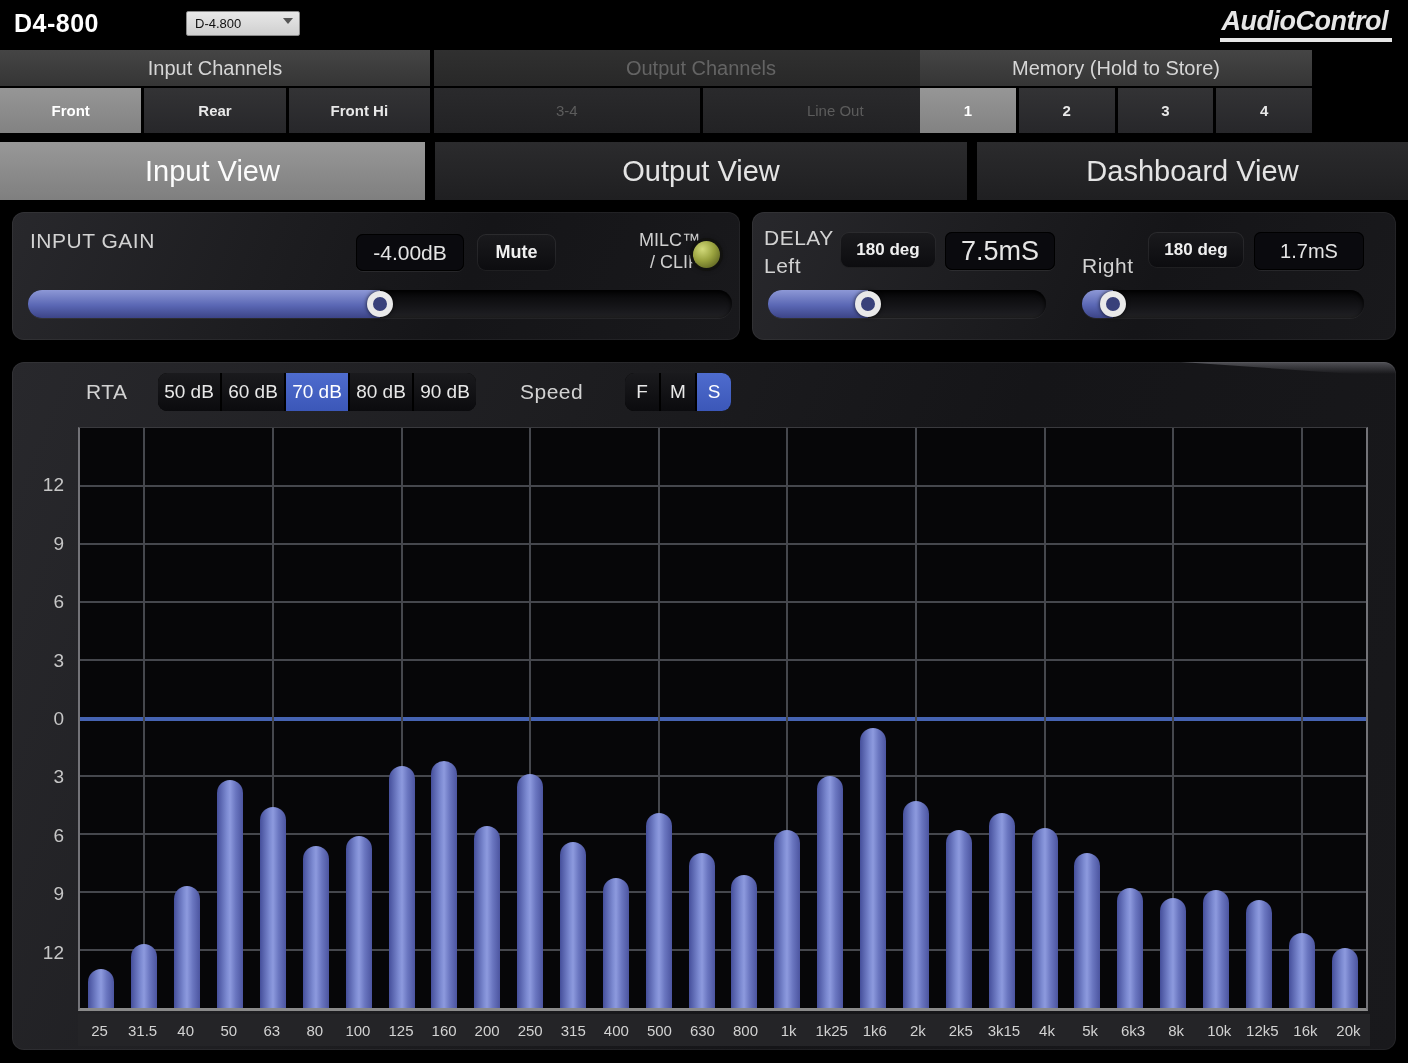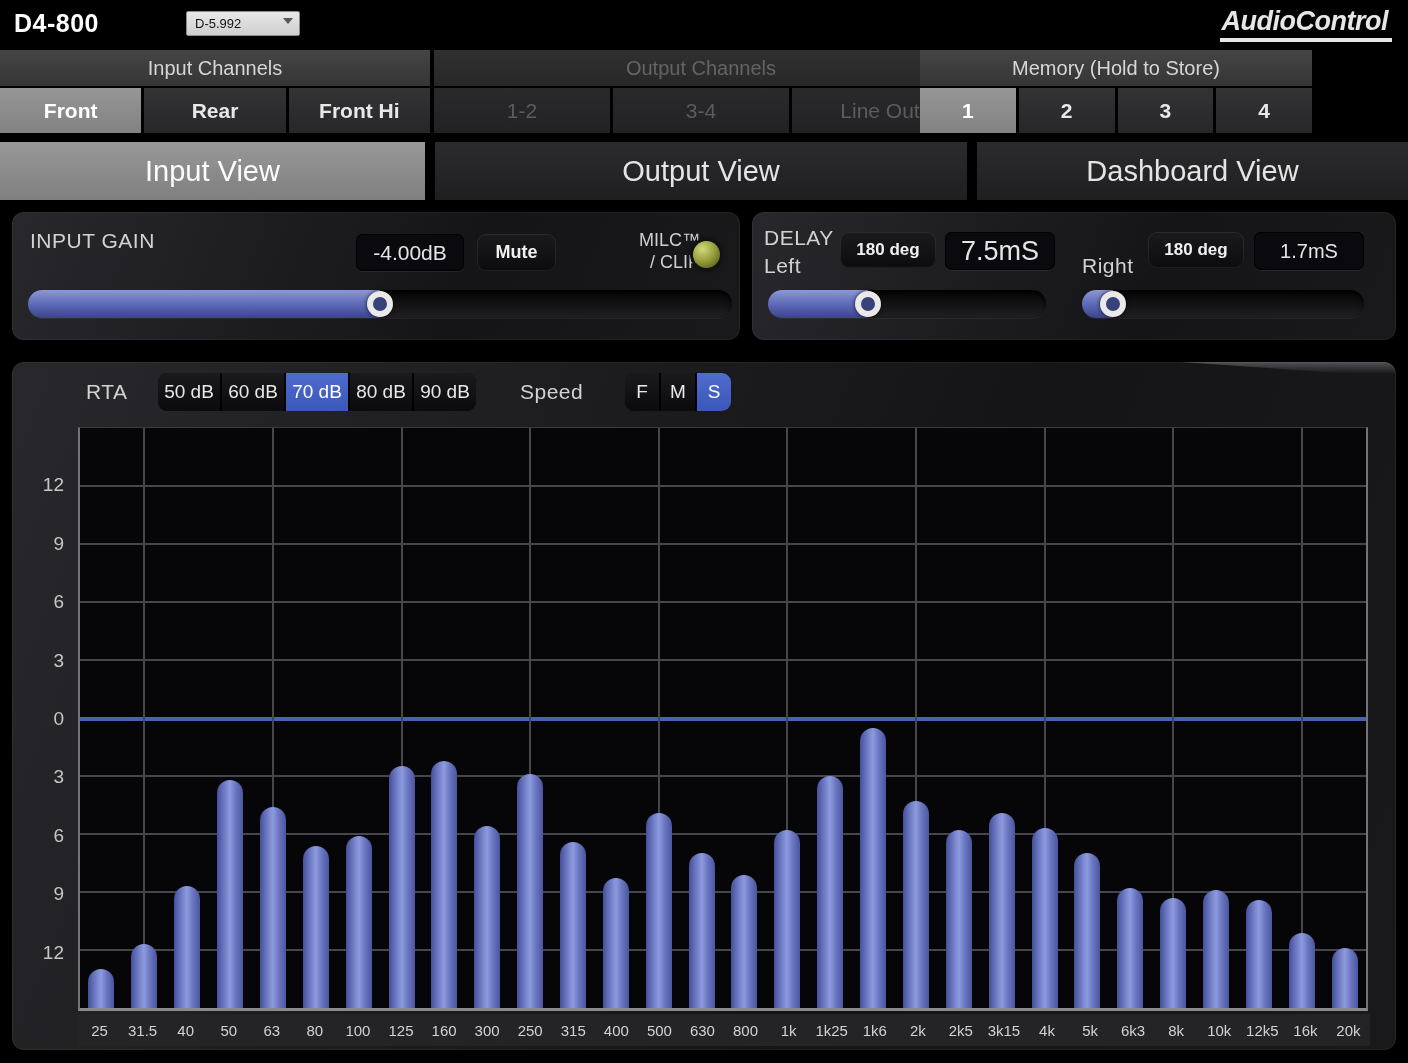--- a/index.html
+++ b/index.html
@@ -15,21 +15,21 @@
     border-right:5px solid transparent; border-top:6px solid #555; }
   .brand { position:absolute; right:16px; top:6px; font-size:27px; font-weight:800; font-style:italic; color:#e6e6e6;
     letter-spacing:-.5px; border-bottom:4px solid #e6e6e6; padding:0 4px 1px 2px; text-shadow:0 0 1px #000; }
 
   
   .sec-col { position:absolute; top:50px; height:83px; }
   .sec-header { height:36px; background:linear-gradient(180deg,#454545,#353535); display:flex; align-items:center; justify-content:center;
     font-size:20px; color:#d6d6d6; }
   .sec-btnrow { margin-top:2px; height:45px; display:flex; gap:3px; }
   .chan-btn { flex:1; background:linear-gradient(180deg,#333335,#27272a); display:flex; align-items:center; justify-content:center;
-    font-size:21px; font-weight:bold; color:#e8e8e8; cursor:pointer; }
+    font-size:15px; font-weight:bold; color:#e8e8e8; cursor:pointer; }
   .chan-btn.selected { background:linear-gradient(180deg,#969696,#828282); color:#fff; }
   .sec-col.disabled .sec-header { background:linear-gradient(180deg,#303030,#282828); color:#646464; }
   .sec-col.disabled .chan-btn { background:linear-gradient(180deg,#2a2a2c,#222224); color:#5c5c5c; font-weight:normal; }
 
   
   .view-tab { position:absolute; top:142px; height:58px; display:flex; align-items:center; justify-content:center;
     font-size:29px; color:#e4e4e4; background:linear-gradient(180deg,#2b2b2d,#1f1f21); cursor:pointer; }
   .view-tab.selected { background:linear-gradient(180deg,#989898,#7f7f7f); color:#fcfcfc; }
 
   
@@ -75,39 +75,38 @@
   .slash { position:absolute; top:0; right:0; width:215px; height:15px; border-radius:0 12px 0 0;
     background:linear-gradient(to bottom, rgba(190,190,200,.35), rgba(190,190,200,0) 80%);
     clip-path:polygon(0 0, 100% 0, 100% 100%); }
 </style>
 </head>
 <body>
 
 <div class="topbar">
   <div class="app-title">D4-800</div>
   <div class="device-select">
-    <span>D-5.992</span>
+    <span>D-4.800</span>
     <span class="chev"></span>
   </div>
   <div class="brand">AudioControl</div>
 </div>
 
 <div class="sec-col" style="left:0;width:430px;">
   <div class="sec-header">Input Channels</div>
   <div class="sec-btnrow">
     <div class="chan-btn selected">Front</div>
     <div class="chan-btn">Rear</div>
     <div class="chan-btn">Front Hi</div>
   </div>
 </div>
 
 <div class="sec-col disabled" style="left:434px;width:534px;">
   <div class="sec-header">Output Channels</div>
   <div class="sec-btnrow">
-    <div class="chan-btn">1-2</div>
     <div class="chan-btn">3-4</div>
     <div class="chan-btn">Line Out</div>
   </div>
 </div>
 
 <div class="sec-col" style="left:920px;width:392px;">
   <div class="sec-header">Memory (Hold to Store)</div>
   <div class="sec-btnrow">
     <div class="chan-btn selected">1</div>
     <div class="chan-btn">2</div>
@@ -238,21 +237,21 @@
   <div class="xstrip" style="left:66px;top:652px;width:1292px;height:32px;" id="xlabels">
       <div class="xlab" style="left: 1.66667%; top: 8px;">25</div>
       <div class="xlab" style="left: 5%; top: 8px;">31.5</div>
       <div class="xlab" style="left: 8.33333%; top: 8px;">40</div>
       <div class="xlab" style="left: 11.6667%; top: 8px;">50</div>
       <div class="xlab" style="left: 15%; top: 8px;">63</div>
       <div class="xlab" style="left: 18.3333%; top: 8px;">80</div>
       <div class="xlab" style="left: 21.6667%; top: 8px;">100</div>
       <div class="xlab" style="left: 25%; top: 8px;">125</div>
       <div class="xlab" style="left: 28.3333%; top: 8px;">160</div>
-      <div class="xlab" style="left: 31.6667%; top: 8px;">300</div>
+      <div class="xlab" style="left: 31.6667%; top: 8px;">200</div>
       <div class="xlab" style="left: 35%; top: 8px;">250</div>
       <div class="xlab" style="left: 38.3333%; top: 8px;">315</div>
       <div class="xlab" style="left: 41.6667%; top: 8px;">400</div>
       <div class="xlab" style="left: 45%; top: 8px;">500</div>
       <div class="xlab" style="left: 48.3333%; top: 8px;">630</div>
       <div class="xlab" style="left: 51.6667%; top: 8px;">800</div>
       <div class="xlab" style="left: 55%; top: 8px;">1k</div>
       <div class="xlab" style="left: 58.3333%; top: 8px;">1k25</div>
       <div class="xlab" style="left: 61.6667%; top: 8px;">1k6</div>
       <div class="xlab" style="left: 65%; top: 8px;">2k</div>

